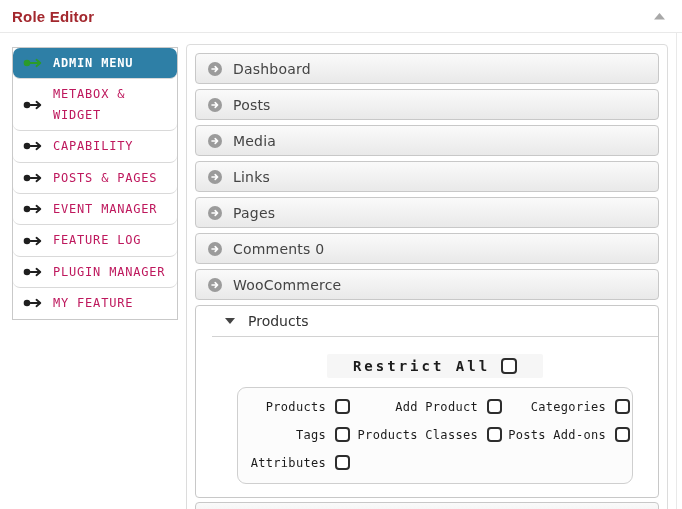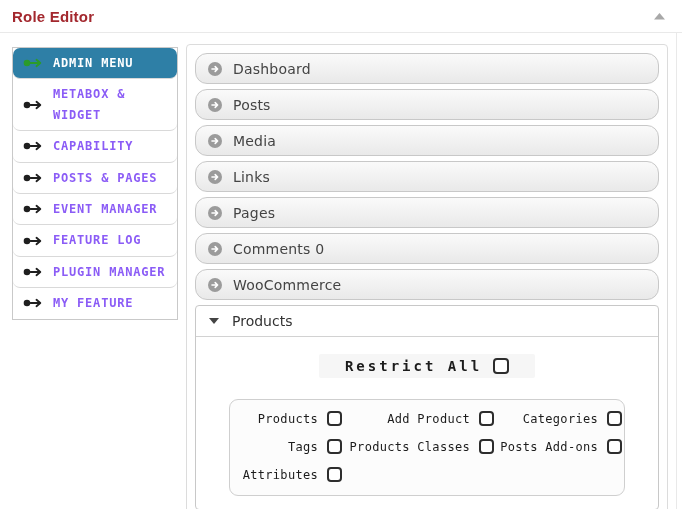--- a/index.html
+++ b/index.html
@@ -15,46 +15,46 @@
   .toggle-btn { width:14px; height:14px; display:flex; align-items:center; justify-content:center; cursor:pointer; }
 
   
   .content { display:flex; align-items:flex-start; padding:11px 14px 0 12px; }
 
   
   .sidebar { width:166px; flex:none; margin-top:3px; border:1px solid #c9c9c9; background:#fff; }
   .side-item { display:flex; align-items:center; gap:9px; padding:5px 6px 5px 10px;
                border-bottom:1px solid #d9d9d9; cursor:pointer; min-height:29px;border-radius:7px; }
   .side-item:last-child { border-bottom:none; }
-  .side-label { font-family:"DejaVu Sans Mono", monospace; font-size:12px; font-weight:700;
-                color:#8b5cf6; letter-spacing:0.8px; line-height:1.7; }
+  .side-label { font-family:"DejaVu Sans Mono", monospace; font-size:12px; font-weight:400;
+                color:#be185d; letter-spacing:0.8px; line-height:1.7; }
   .arrow-icon { color:#1f1f1f; flex:none; display:flex; }
   .side-item.active { background:#2e7fa6; }
   .side-item.active .side-label { color:#fff; font-weight:bold; }
   .side-item.active .arrow-icon { color:#2b9b2b; }
 
   
   .main { flex:1; margin-left:8px; border:1px solid #dcdcdc; border-radius:4px;
           background:#fff; padding:8px; height:620px; }
-  .acc { height:31px; border:1px solid #c8c8c8; border-radius:12px;
+  .acc { height:31px; border:1px solid #c8c8c8; border-radius:4px;
          background:linear-gradient(#fafafa,#e9e9e9); display:flex; align-items:center;
          gap:11px; padding:0 12px; margin-bottom:5px; cursor:pointer;
          font-family:"DejaVu Sans", sans-serif; font-size:14px; color:#444; letter-spacing:0.2px; }
   .circle-icon { flex:none; display:flex; }
   .acc.partial { margin-bottom:0; }
 
   
-  .expanded { border:1px solid #c8c8c8; border-radius:4px; background:#fff; margin-bottom:4px; }
+  .expanded { border:1px solid #c8c8c8; border-radius:4px; background:#fff; margin-bottom:4px;padding-left:16px; }
   .exp-header { height:31px; display:flex; align-items:center; gap:13px; padding:0 13px;
                 border-bottom:1px solid #d2d2d2; cursor:pointer;
                 font-family:"DejaVu Sans", sans-serif; font-size:14px; color:#333; }
   .tri-icon { flex:none; display:flex; }
   .exp-body { padding:17px 0 13px; }
 
-  .restrict-pill { width:-moz-fit-content; width:fit-content; margin:0 auto 21px;
+  .restrict-pill { width:-moz-fit-content; width:fit-content; margin:0 auto 9px;
                    background:#f6f6f6; border-radius:2px; padding:4px 26px;
                    display:flex; align-items:flex-start; gap:11px;
                    font-family:"DejaVu Sans Mono", monospace; font-size:14px; font-weight:bold;
                    color:#1c1c1c; letter-spacing:3px; }
   .checkbox { width:16px; height:16px; border:2px solid #2d2d2d; border-radius:4px;
               background:#fff; flex:none; cursor:pointer; }
   .checkbox.small { width:15px; height:15px; }
 
   .grid-box { width:396px; margin:0 auto; border:1px solid #cfcfcf; border-radius:9px;
               background:#fcfcfc; padding:11px 12px 13px 14px;

